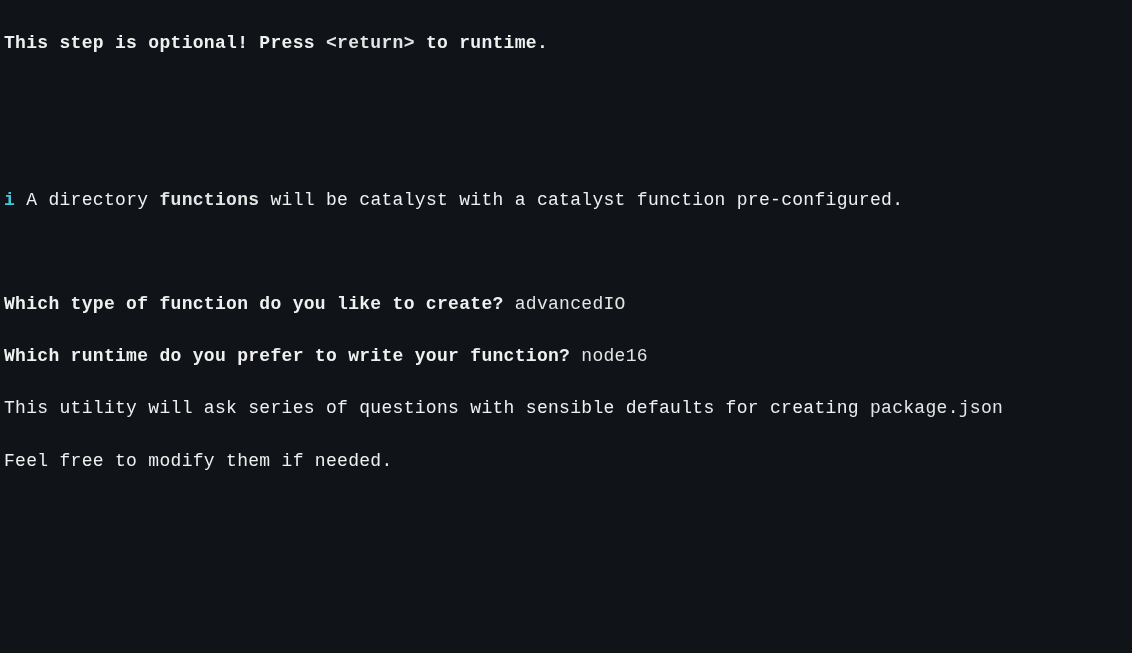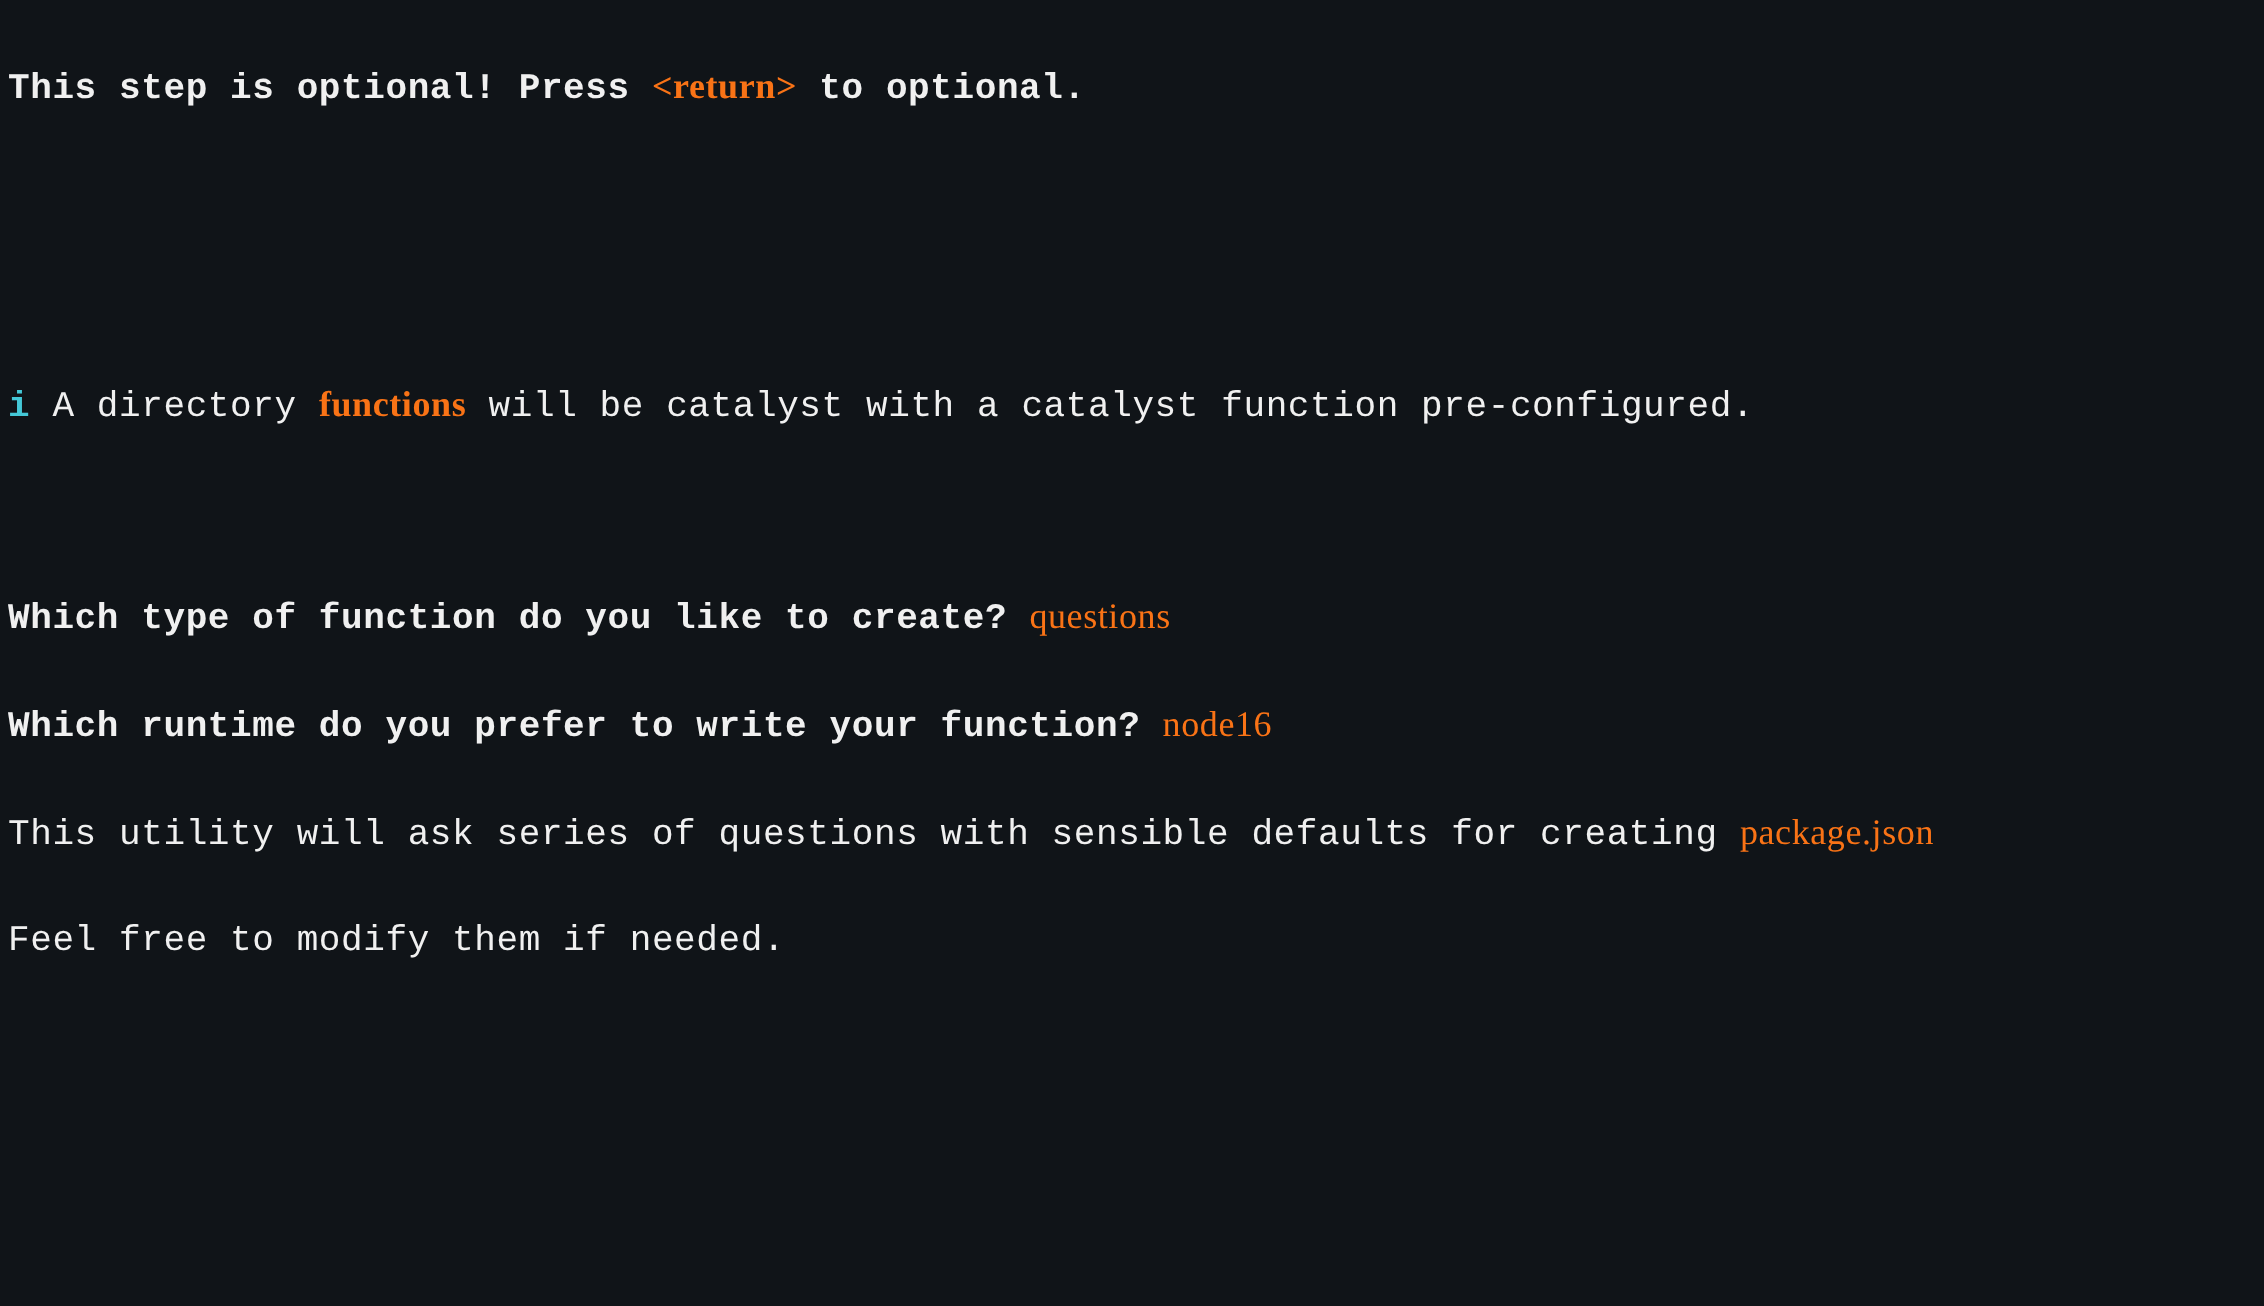--- a/index.html
+++ b/index.html
@@ -21,47 +21,46 @@
     }
     .terminal {
       white-space: pre-wrap;
       word-break: break-all;
     }
     .bold {
       font-weight: 700;
       margin-top: 40px;
     }
     .cyan {
-      color: #f97316;
-      font-family: Liberation Serif, serif;
+      color: #e5e5e5;
     }
     .white {
       color: #f0f0f0;
     }
     .info-icon {
       color: #44c8d7;
       font-weight: 700;
     }
     .blank-line {
       height: 1.45em;
     }
     .line {
       display: block;
     }
   </style>
 </head>
 <body>
 
 <div class="terminal">
-<span class="line"><span class="bold white">This step is optional! Press </span><span class="bold cyan">&lt;return&gt;</span><span class="bold white"> to optional.</span></span>
+<span class="line"><span class="bold white">This step is optional! Press </span><span class="bold cyan">&lt;return&gt;</span><span class="bold white"> to runtime.</span></span>
 <div class="blank-line"></div>
 <div class="blank-line"></div>
 <span class="line"><span class="info-icon">i</span><span class="white"> A directory </span><span class="bold cyan">functions</span><span class="white"> will be catalyst with a catalyst function pre-configured.</span></span>
 <div class="blank-line"></div>
-<span class="line"><span class="bold white">Which type of function do you like to create? </span><span class="cyan">questions</span></span>
+<span class="line"><span class="bold white">Which type of function do you like to create? </span><span class="cyan">advancedIO</span></span>
 <span class="line"><span class="bold white">Which runtime do you prefer to write your function? </span><span class="cyan">node16</span></span>
 <span class="line"><span class="white">This utility will ask series of questions with sensible defaults for creating </span><span class="cyan">package.json</span></span>
 <span class="line white">Feel free to modify them if needed.</span>
 <div class="blank-line"></div>
 
 
 
 
 
 

